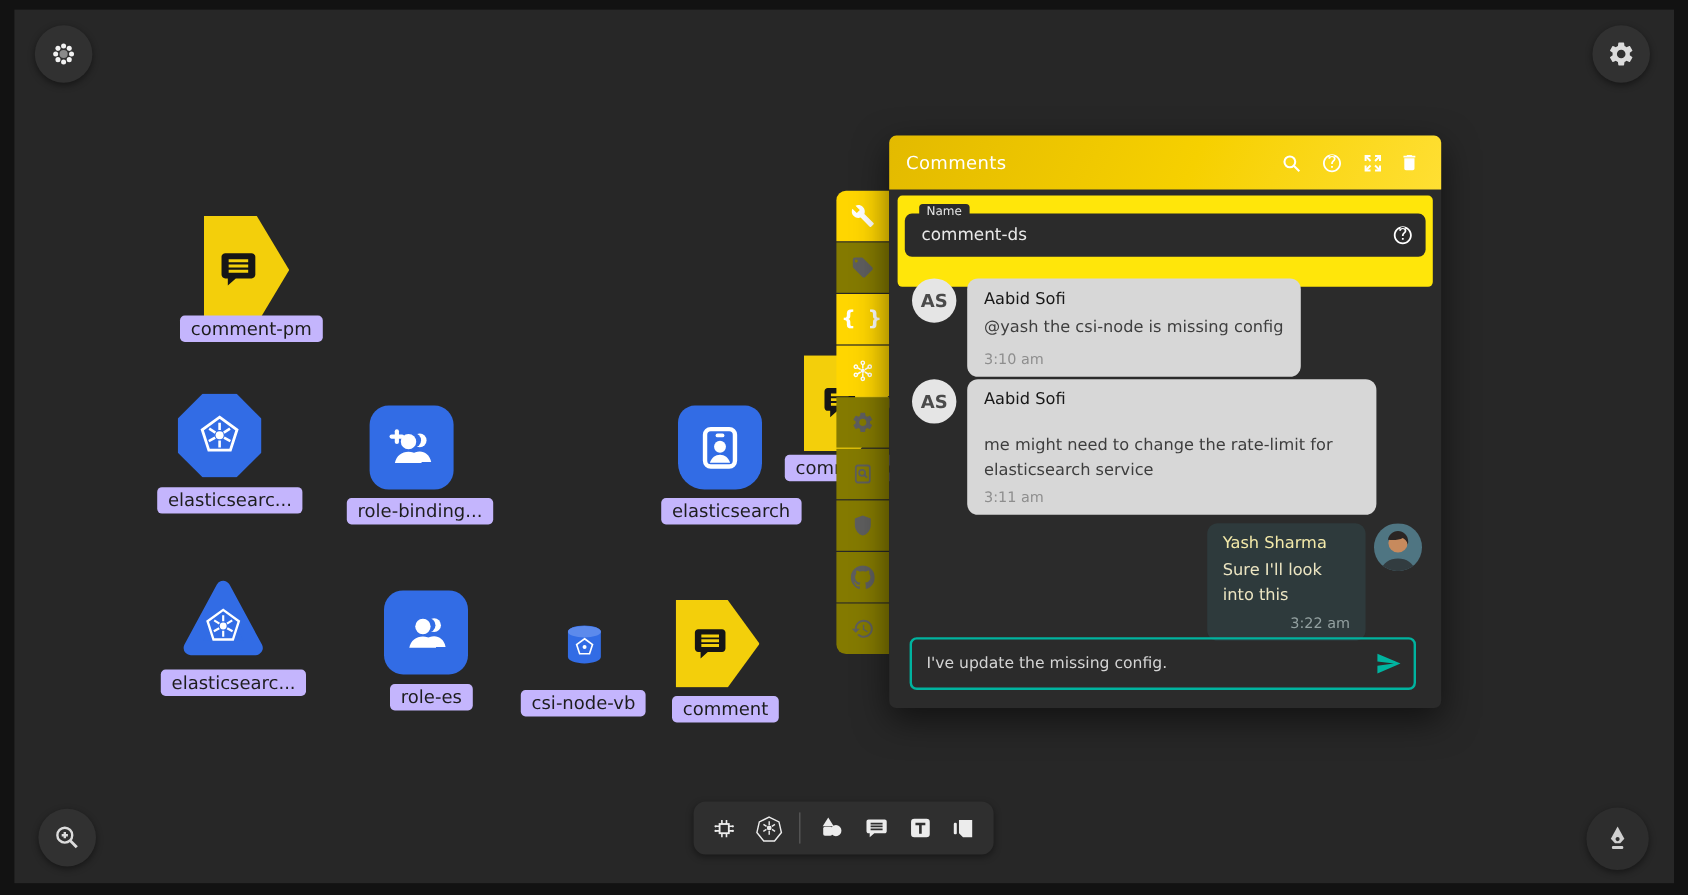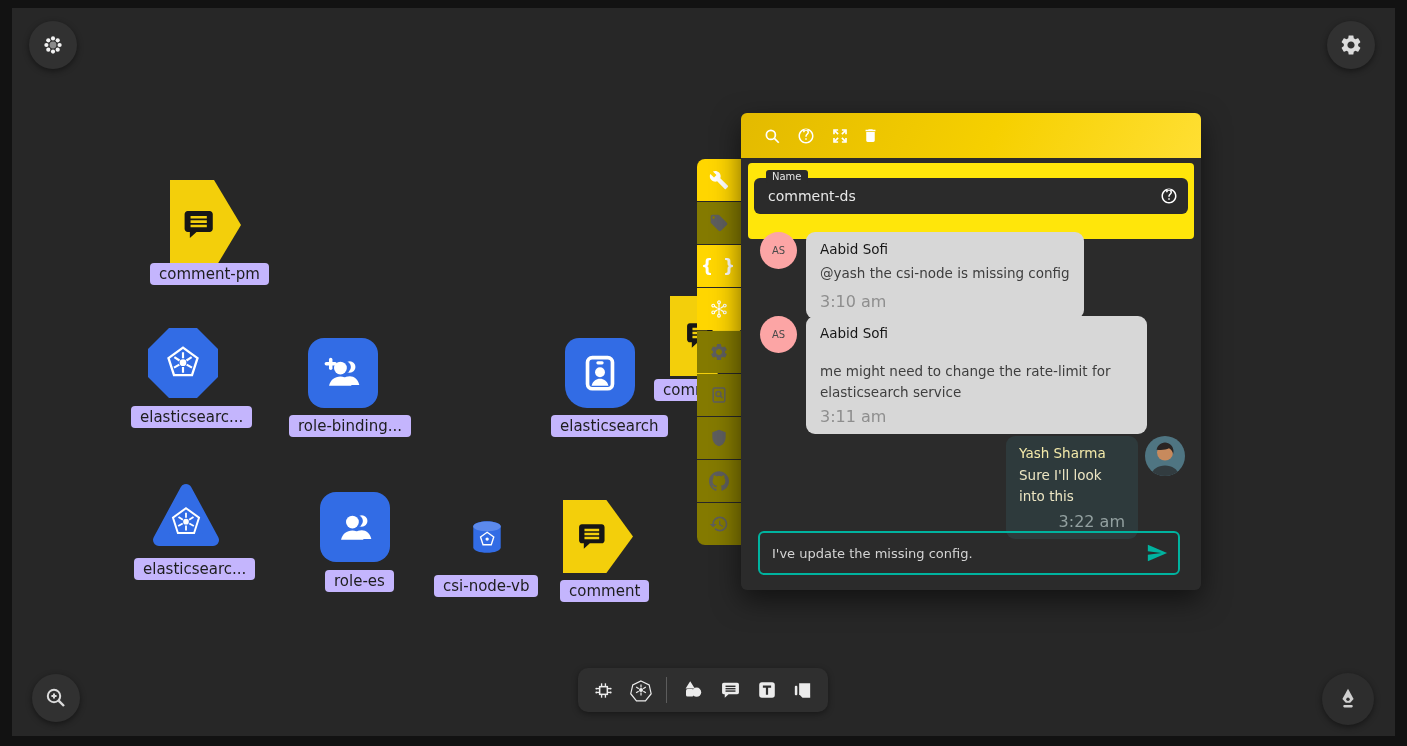--- a/index.html
+++ b/index.html
@@ -33,26 +33,26 @@
            border-radius:4px; }
   .name-input { position:absolute; left:6px; right:6px; top:15px; height:36px; background:#2b2b2b;
            border-radius:6px; display:flex; align-items:center; }
   .name-input input { flex:1; background:transparent; border:none; outline:none; color:#e8e8e8;
            font-size:14px; padding:0 14px; font-family:inherit; }
   .name-tag { position:absolute; top:-8px; left:12px; background:#2b2b2b; color:#e5e5e5;
            font-size:10px; padding:1px 6px; border-radius:3px; }
   .name-help { color:#fff; margin-right:10px; display:flex; }
 
   .msg-row { position:absolute; display:flex; align-items:flex-start; }
-  .avatar  { width:37px; height:37px; border-radius:50%; background:#fca5a5; color:#4a4a4a;
-           display:flex; align-items:center; justify-content:center; font-size:10px; flex:none; }
+  .avatar  { width:37px; height:37px; border-radius:50%; background:#e5e5e5; color:#4a4a4a;
+           display:flex; align-items:center; justify-content:center; font-size:15px; flex:none;font-weight:bold; }
   .bubble  { background:#d7d7d7; border-radius:9px; padding:9px 14px 8px; margin-left:9px; }
   .b-name  { font-weight:normal; font-size:13.5px; color:#161616; }
   .b-text  { font-size:13.5px; color:#3e3e3e; margin-top:6px; line-height:1.55; }
-  .b-time  { font-size:16px; color:#8e8e8e; margin-top:8px; }
+  .b-time  { font-size:12px; color:#8e8e8e; margin-top:8px; }
 
   .bubble-dark { background:#2e3a3c; border-radius:9px; padding:9px 13px 8px; }
   .bubble-dark .b-name { color:#f3e9a9; }
   .bubble-dark .b-text { color:#ece5c2; margin-top:4px; }
   .bubble-dark .b-time { color:#93a0a0; text-align:right; margin-top:5px; }
   .photo { width:40px; height:40px; border-radius:50%; overflow:hidden; margin-left:7px; flex:none; }
 
   .composer { position:absolute; left:17px; top:418px; width:422px; height:44px;
            border:2px solid #00B39F; border-radius:6px; display:flex; align-items:center; }
   .composer input { flex:1; background:transparent; border:none; outline:none; color:#d4d4d4;
@@ -301,20 +301,21 @@
   </div>
   <div class="vbtn off">
     <svg width="20" height="20" viewBox="0 0 24 24" fill="currentColor">
         <path d="M13 3c-4.97 0-9 4.03-9 9H1l3.89 3.89.07.14L9 12H6c0-3.87 3.13-7 7-7s7 3.13 7 7-3.13 7-7 7c-1.93 0-3.68-.79-4.94-2.06l-1.42 1.42C8.27 19.99 10.51 21 13 21c4.97 0 9-4.03 9-9s-4.03-9-9-9zm-1 5v5l4.28 2.54.72-1.21-3.5-2.08V8H12z"></path>
       </svg>
   </div>
 </div>
 
 <div class="panel">
   <div class="panel-header">
+    <span class="panel-title">Comments</span>
     <span class="hicon">
       <svg width="18" height="18" viewBox="0 0 24 24" fill="none" stroke="currentColor" stroke-width="2.3">
           <circle cx="10.5" cy="10.5" r="6"></circle>
           <line x1="15.2" y1="15.2" x2="21" y2="21"></line>
         </svg>
     </span>
     <span class="hicon">
       <svg width="18" height="18" viewBox="0 0 24 24" fill="currentColor">
           <path d="M12 2C6.48 2 2 6.48 2 12s4.48 10 10 10 10-4.48 10-10S17.52 2 12 2zm0 18c-4.41 0-8-3.59-8-8s3.59-8 8-8 8 3.59 8 8-3.59 8-8 8zm1-3h-2v-2h2v2zm2.07-7.75l-.9.92C13.45 10.9 13 11.5 13 13h-2v-.5c0-1.1.45-2.1 1.17-2.83l1.24-1.26c.37-.36.59-.86.59-1.41 0-1.1-.9-2-2-2s-2 .9-2 2H8c0-2.21 1.79-4 4-4s4 1.79 4 4c0 .88-.36 1.68-.93 2.25z"></path>
         </svg>

